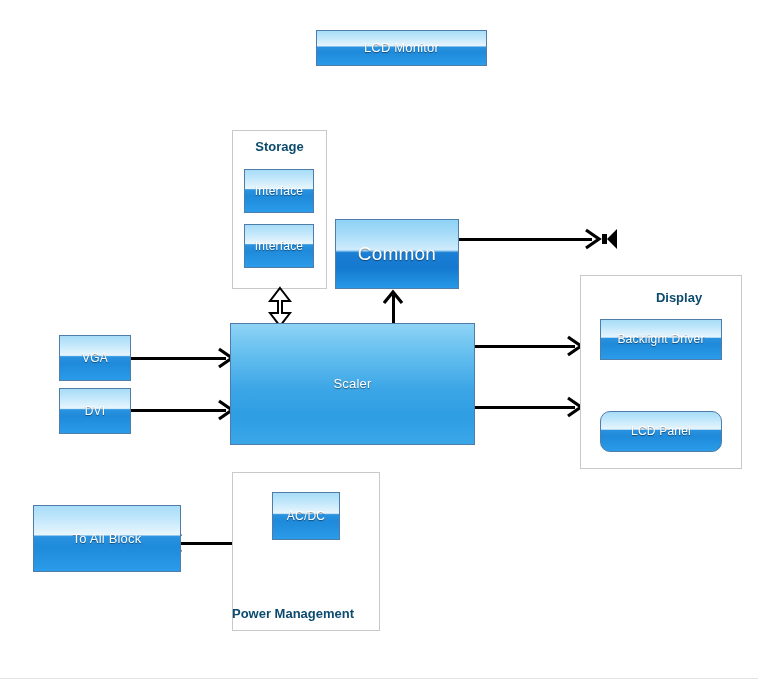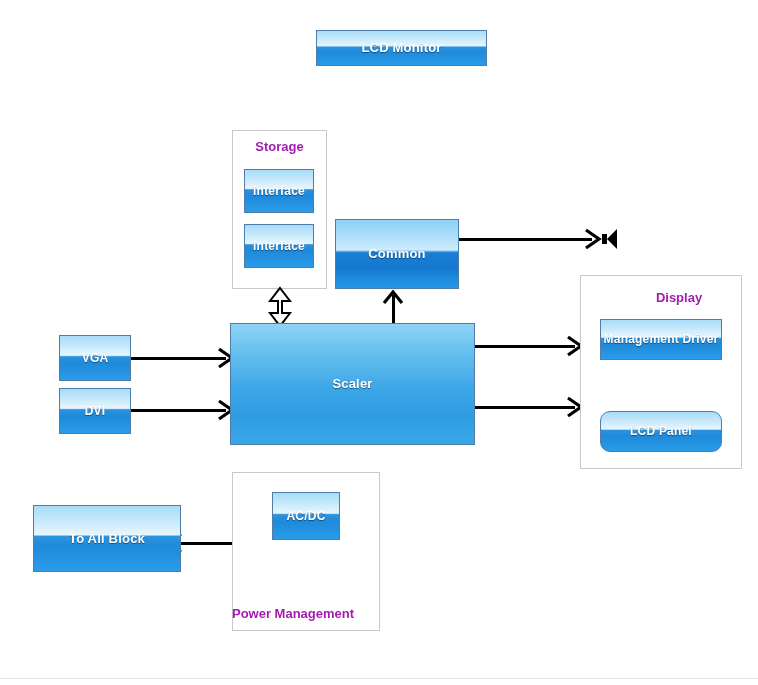--- a/index.html
+++ b/index.html
@@ -16,21 +16,21 @@
     box-sizing:border-box;
     border:1px solid #4f7ca8;
     background:linear-gradient(to bottom,
         #a8ddf7 0%,
         #bfe6fb 18%,
         #e8f6fd 44%,
         #2a93e0 47%,
         #1f8ada 62%,
         #2a9ce9 100%);
     color:#ffffff;
-    font-weight:bold;
+    font-weight:normal;
     display:flex;
     align-items:center;
     justify-content:center;
     text-align:center;
     line-height:1.05;
     text-shadow:0 1px 1px rgba(0,0,0,.45);
     letter-spacing:.2px;
     font-size:12px;
   }
   
@@ -54,21 +54,21 @@
 
   
   .group{
     position:absolute;
     box-sizing:border-box;
     border:1px solid #c9c9c9;
     background:#ffffff;
   }
   .group-title{
     position:absolute;
-    color:#a21caf;
+    color:#0c4a6e;
     font-weight:bold;
     font-size:13px;
     text-align:center;
     white-space:nowrap;
   }
 
   
   .line-h{position:absolute;background:#000000;height:3px;}
   .line-v{position:absolute;background:#000000;width:3px;}
   svg.arrow{position:absolute;overflow:visible;}
@@ -93,21 +93,21 @@
   </div>
 
   <div class="blk" style="left:244px;top:224px;width:70px;height:44px;">
     <span>Interface</span>
   </div>
 
   <svg class="arrow" style="left:268px;top:288px;" width="24" height="38" viewBox="0 0 24 38">
     <polygon points="12,0 22,13 14,13 14,25 22,25 12,38 2,25 10,25 10,13 2,13" fill="#ffffff" stroke="#000000" stroke-width="2" stroke-linejoin="miter"></polygon>
   </svg>
 
-  <div class="blk common" style="left:335px;top:219px;width:124px;height:70px;font-size:13px;">
+  <div class="blk common" style="left:335px;top:219px;width:124px;height:70px;font-size:19px;">
     <span>Common</span>
   </div>
 
   <div class="line-h" style="left:459px;top:238px;width:133px;"></div>
   <svg class="arrow" style="left:584px;top:228px;" width="20" height="22" viewBox="0 0 20 22">
     <polyline points="2,2 15,11 2,20" fill="none" stroke="#000000" stroke-width="3.2"></polyline>
   </svg>
 
   <svg class="arrow" style="left:602px;top:227px;" width="18" height="24" viewBox="0 0 18 24">
     <rect x="0" y="7" width="5" height="10" fill="#000000"></rect>
@@ -148,21 +148,21 @@
   <svg class="arrow" style="left:566px;top:396px;" width="20" height="22" viewBox="0 0 20 22">
     <polyline points="2,2 15,11 2,20" fill="none" stroke="#000000" stroke-width="3.2"></polyline>
   </svg>
 
   <div class="group" style="left:580px;top:275px;width:162px;height:194px;"></div>
   <div class="group-title" style="left:588px;top:290px;width:182px;">
     <span>Display</span>
   </div>
 
   <div class="blk" style="left:600px;top:319px;width:122px;height:41px;">
-    <span>Management Driver</span>
+    <span>Backlight Driver</span>
   </div>
 
 
   <div class="blk" style="left:600px;top:411px;width:122px;height:41px;border-radius:10px;">
     <span>LCD Panel</span>
   </div>
 
   <div class="group" style="left:232px;top:472px;width:148px;height:159px;"></div>
 
   <div class="blk" style="left:272px;top:492px;width:68px;height:48px;">

